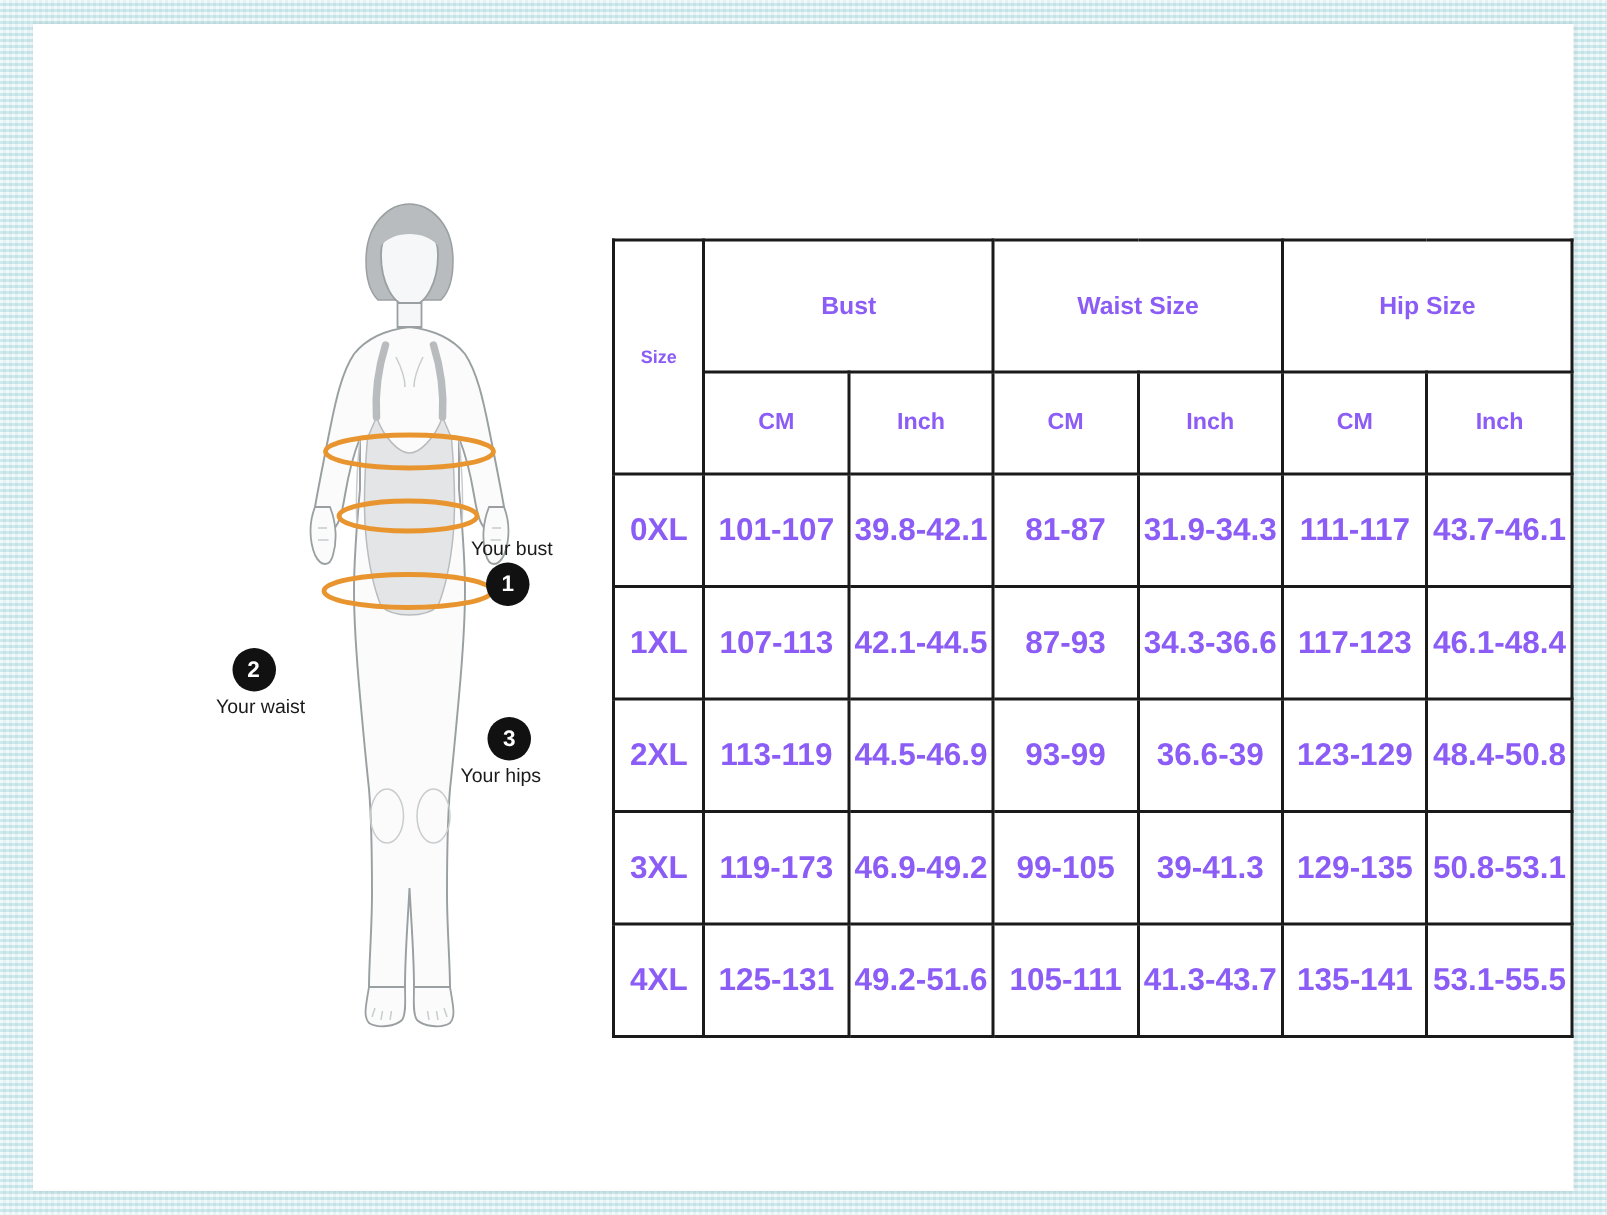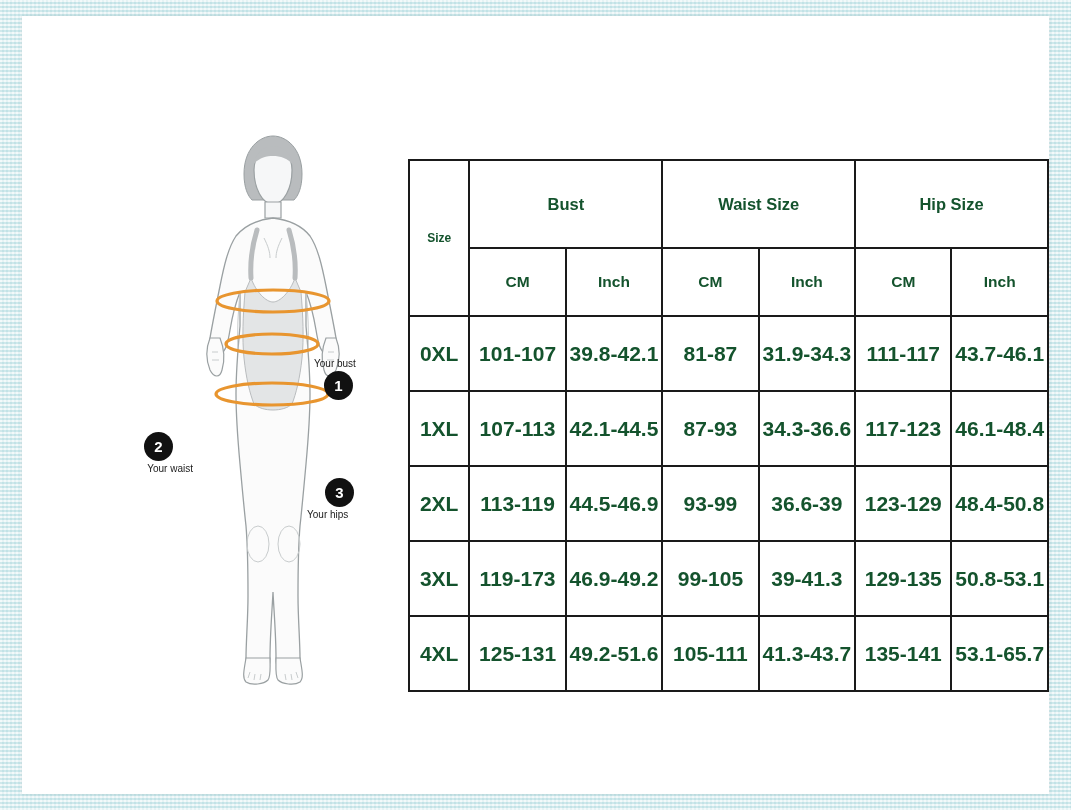--- a/index.html
+++ b/index.html
@@ -65,21 +65,21 @@
     background: #111111;
     color: #ffffff;
     font-size: 15px;
     font-weight: bold;
     display: flex;
     align-items: center;
     justify-content: center;
     font-family: "Liberation Sans", sans-serif;
   }
   .callout-label {
-    font-size: 10px;
+    font-size: 13px;
     color: #1a1a1a;
     font-family: "Liberation Sans", sans-serif;
   }
 
   #callout-bust {
     left: 160px;
     top: 232px;
     flex-direction: column;
     align-items: flex-start;
   }
@@ -109,21 +109,21 @@
     left: 386px;
     top: 143px;
     border-collapse: collapse;
     table-layout: fixed;
   }
   .size-table th, .size-table td {
     border: 2px solid #1a1a1a;
     text-align: center;
     vertical-align: middle;
     font-family: "Liberation Sans", sans-serif;
-    color: #14532d;
+    color: #8b5cf6;
   }
   .size-table th {
     font-size: 16px;
     font-weight: bold;
     height: 40px;
   }
   .size-table td {
     font-size: 21px;
     font-weight: bold;
     height: 71px;
@@ -291,19 +291,19 @@
           <td>129-135</td>
           <td>50.8-53.1</td>
         </tr>
         <tr>
           <td>4XL</td>
           <td>125-131</td>
           <td>49.2-51.6</td>
           <td>105-111</td>
           <td>41.3-43.7</td>
           <td>135-141</td>
-          <td>53.1-65.7</td>
+          <td>53.1-55.5</td>
         </tr>
       </tbody>
     </table>
 
   </div>
 </div>
 
 </body></html>

